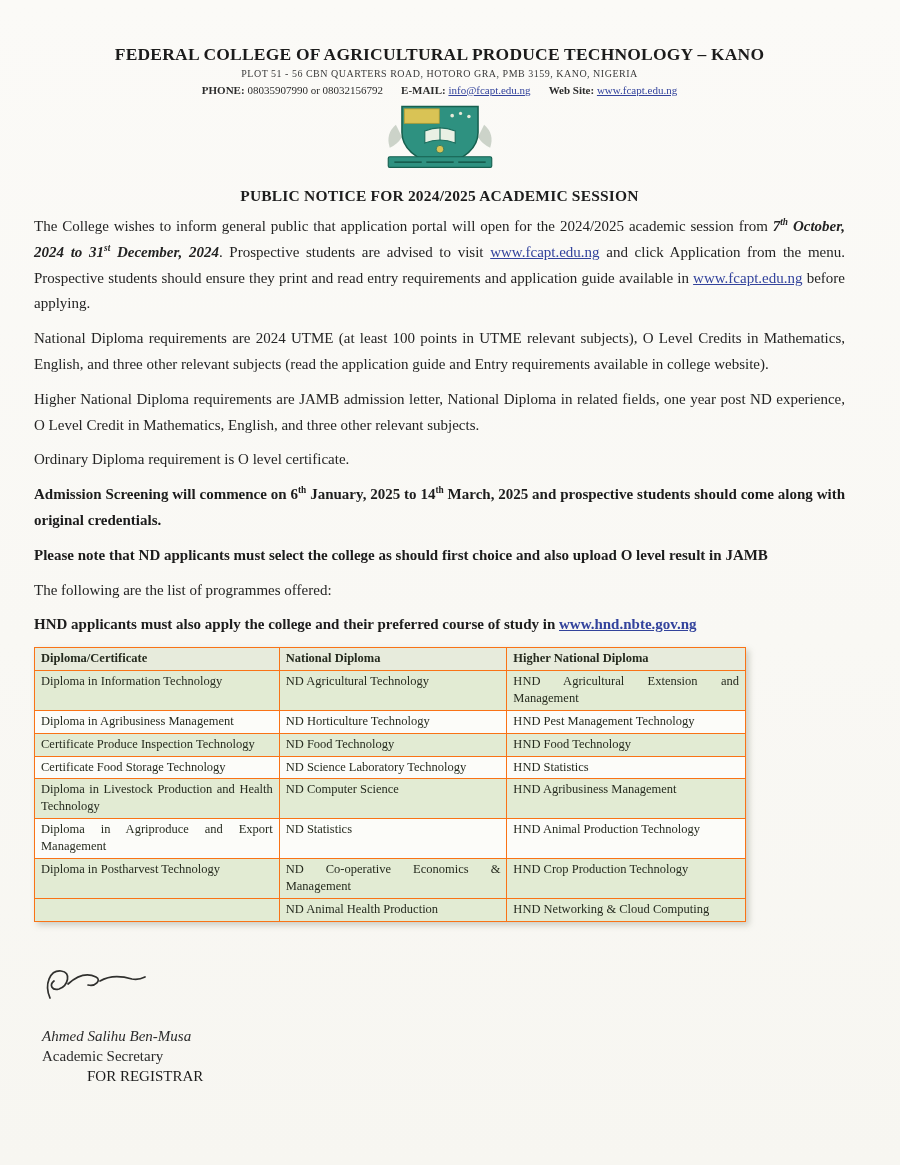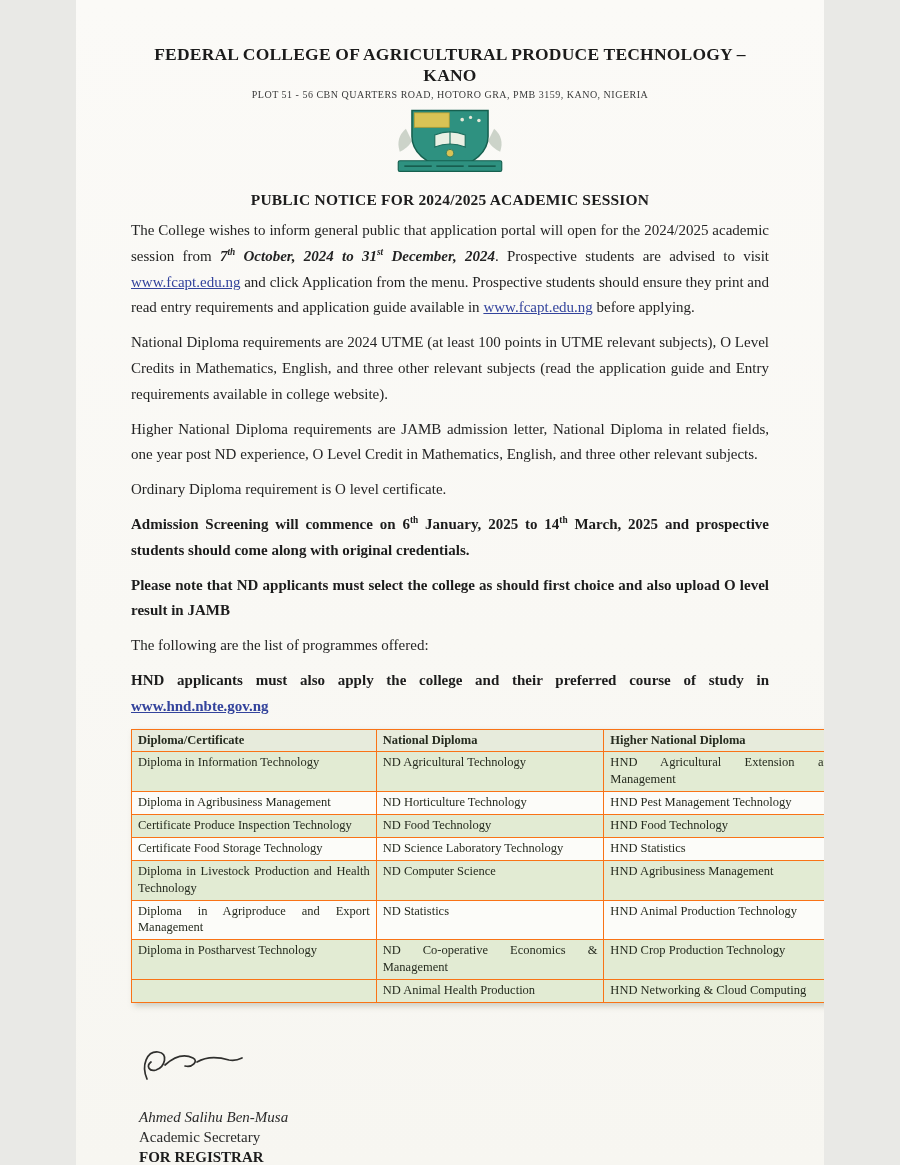--- a/index.html
+++ b/index.html
@@ -1,22 +1,22 @@
 <!DOCTYPE html>
 <html><head>
 <meta charset="utf-8">
 <style>
   html,body{margin:0;padding:0;background:#e9e9e6;}
   .page{
     position:relative;
-    width:748px;height:1165px;
+    width:900px;height:1165px;
     margin:0 auto;
     background:linear-gradient(180deg,#fbfaf7 0%,#f9f8f4 55%,#f7f6f1 100%);
     box-sizing:border-box;
-    padding:44px 55px 0 55px;
+    padding:44px 55px 0 34px;
     overflow:hidden;
     font-family:"Liberation Serif","DejaVu Serif",serif;
     color:#232323;
   }
   
   .college-name{
     text-align:center;font-weight:bold;font-size:17.5px;letter-spacing:.2px;color:#1b1b1b;margin:0;
   }
   .address-line{
     text-align:center;font-size:10px;letter-spacing:.5px;color:#3a3a3a;margin-top:3px;
@@ -50,30 +50,31 @@
   }
   table.programmes th{
     background:#e7ebdc;font-weight:bold;text-align:left;font-size:12.5px;
   }
   table.programmes tr.green td{background:#e2ebd3;}
   
   .sig-block{margin-top:40px;margin-left:8px;}
   .sig-mark{height:48px;}
   .sig-name{font-style:italic;font-size:15px;margin-top:14px;color:#2a2a2a;}
   .sig-title{font-size:15px;margin-top:3px;color:#2a2a2a;}
-  .sig-for{font-size:15px;font-weight:bold;margin-top:3px;color:#1c1c1c;}
+  .sig-for{font-size:15px;font-weight:normal;margin-top:3px;color:#1c1c1c;margin-left:45px;}
 </style>
 </head>
 <body>
 
 <div class="page">
 
   <div>
     <h1 class="college-name">FEDERAL COLLEGE OF AGRICULTURAL PRODUCE TECHNOLOGY – KANO</h1>
     <div class="address-line">PLOT 51 - 56 CBN QUARTERS ROAD, HOTORO GRA, PMB 3159, KANO, NIGERIA</div>
+    <div class="contact-line"><span class="seg"><span class="lbl">PHONE:</span><span> 08035907990 or 08032156792</span></span><span class="seg"><span class="lbl">E-MAIL:</span> <span class="link">info@fcapt.edu.ng</span></span><span class="seg"><span class="lbl">Web Site:</span> <span class="link">www.fcapt.edu.ng</span></span></div>
 
     <div class="logo-wrap">
       <svg width="158" height="70" viewBox="0 0 160 92" aria-hidden="true">
 
         <path d="M22,30 Q8,42 14,60 Q24,56 30,46 Z" fill="#ccd3c9"></path>
         <path d="M138,30 Q152,42 146,60 Q136,56 130,46 Z" fill="#ccd3c9"></path>
 
         <path d="M30,6 L130,6 L130,40 Q130,70 80,85 Q30,70 30,40 Z" fill="#2e9180" stroke="#16604f" stroke-width="2"></path>
 
         <rect x="33" y="9" width="46" height="19" fill="#d9c355" stroke="#b89b2e" stroke-width="1"></rect>

